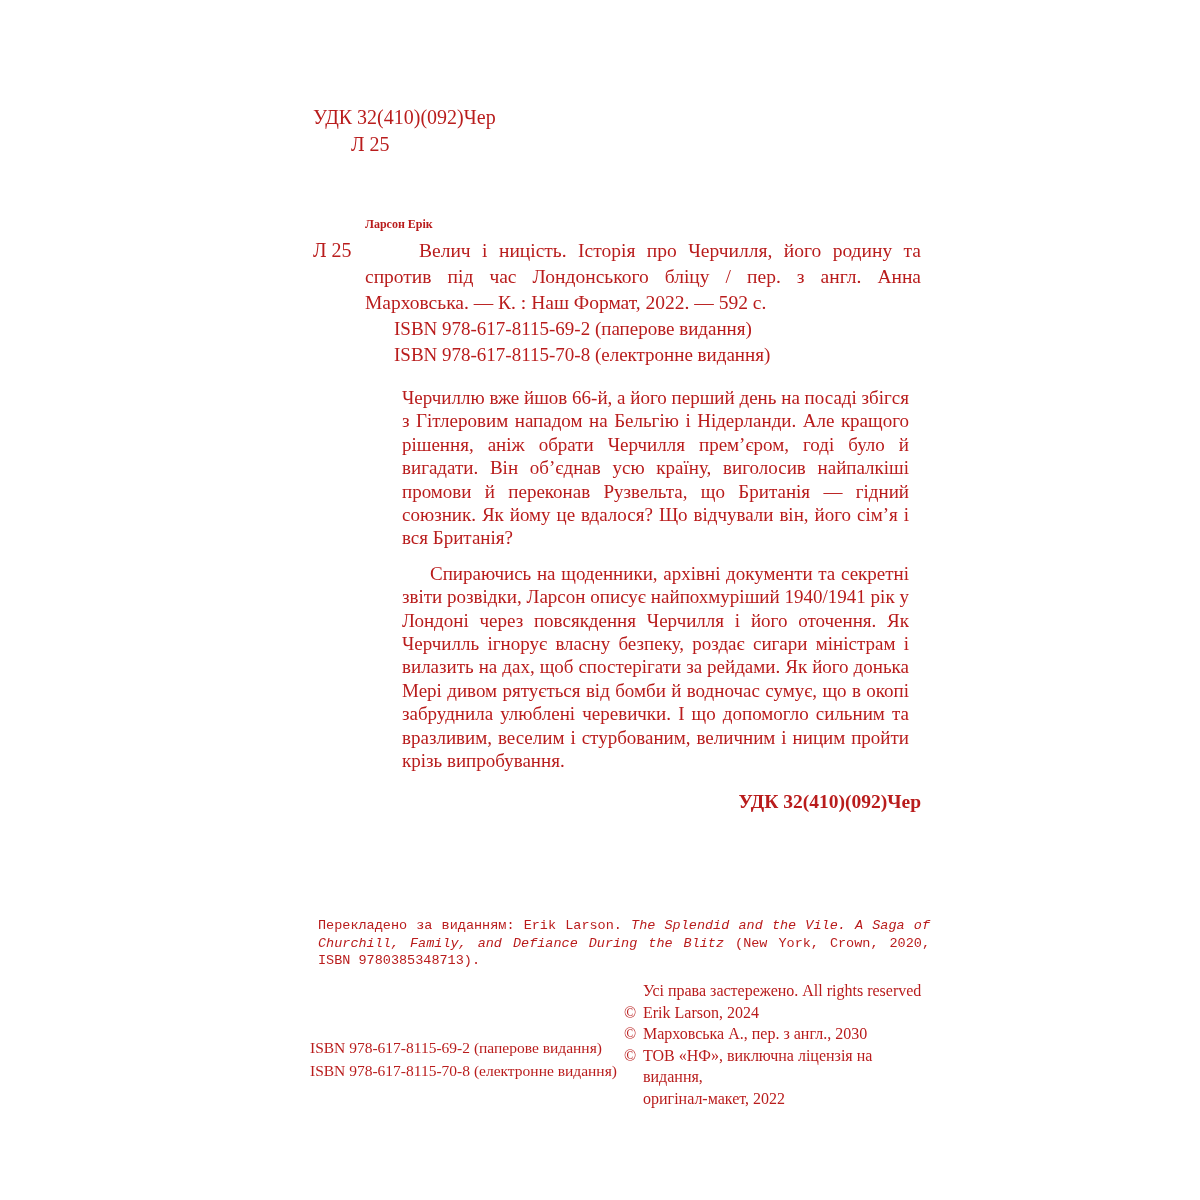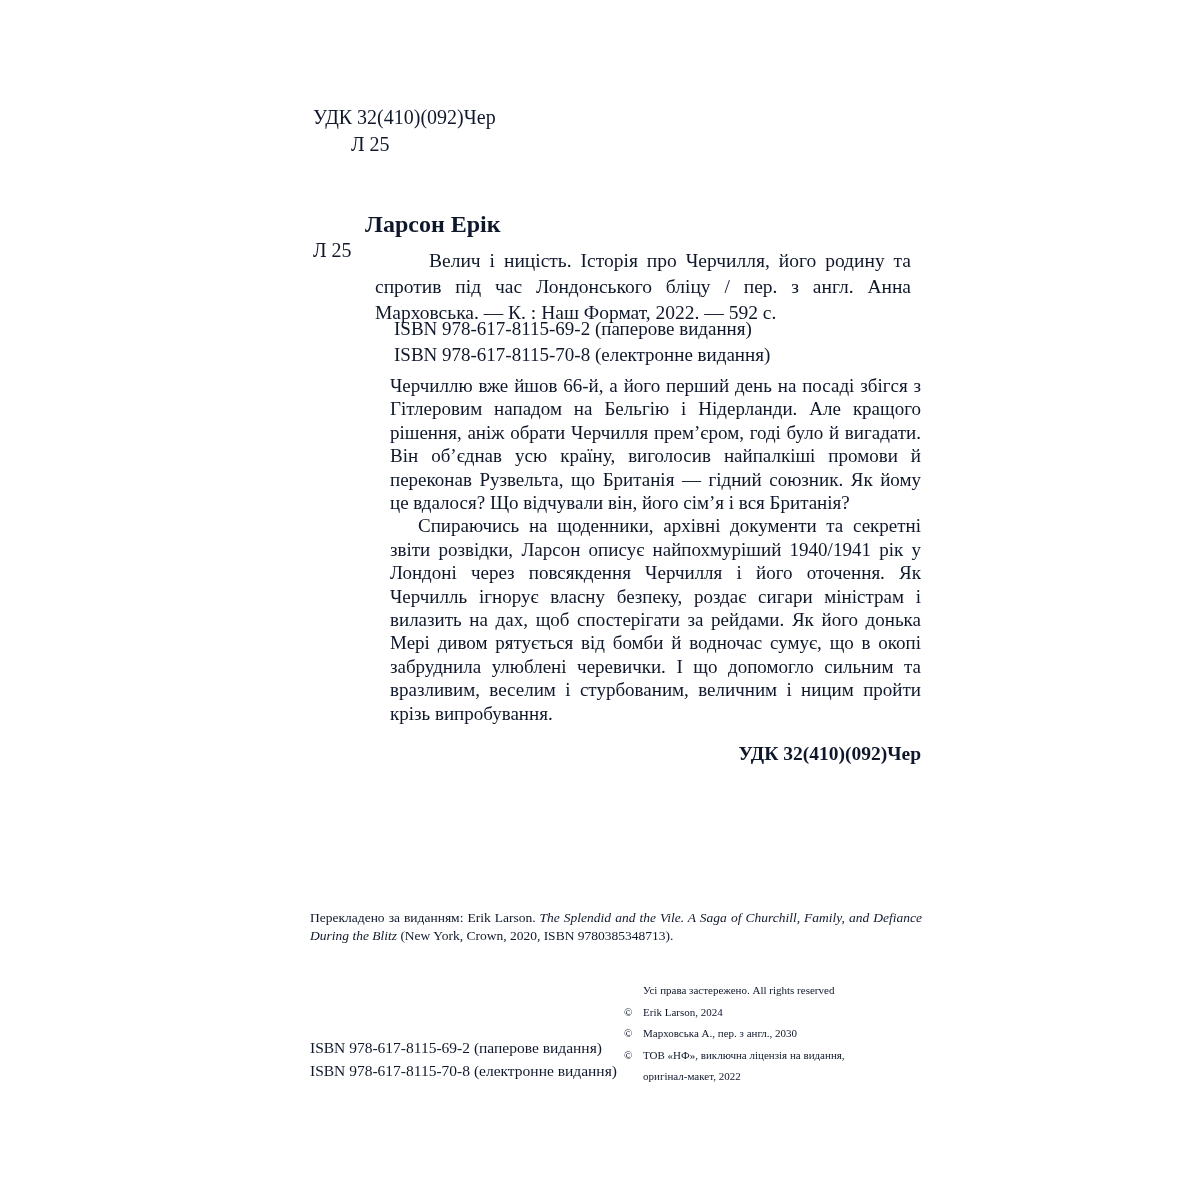--- a/index.html
+++ b/index.html
@@ -5,59 +5,59 @@
   html, body {
     margin: 0;
     padding: 0;
     background: #ffffff;
   }
   .page {
     position: relative;
     width: 1200px;
     height: 1200px;
     background: #ffffff;
-    color: #0f172a;
+    color: #b91c1c;
     font-family: "Liberation Serif", "DejaVu Serif", serif;
     overflow: hidden;
   }
   
   .udk-top {
     position: absolute;
     left: 313px;
     top: 104px;
     font-size: 20px;
     line-height: 27px;
   }
   .udk-top .lcode {
     margin-left: 38px;
   }
   
   .author {
     position: absolute;
     left: 365px;
     top: 211px;
     width: 556px;
-    font-size: 24px;
+    font-size: 12px;
     font-weight: bold;
     line-height: 26px;
   }
   .desc-block {
     position: absolute;
     left: 365px;
     top: 238px;
     width: 556px;
   }
   .desc-block .lcode2 {
     position: absolute;
     left: -52px;
     top: 1px;
     font-size: 20px;
   }
   .desc-block .desc {
-    margin: 10px;
+    margin: 0;
     font-size: 19.5px;
     line-height: 26px;
     text-align: justify;
     text-indent: 54px;
   }
   .isbn-top {
     position: absolute;
     left: 394px;
     top: 316px;
     font-size: 19px;
@@ -66,57 +66,58 @@
   
   .annotation {
     position: absolute;
     left: 390px;
     top: 374px;
     width: 531px;
     font-size: 19px;
     line-height: 23.4px;
   }
   .annotation p {
-    margin: 0;
+    margin: 12px;
     text-align: justify;
   }
   .annotation .p2 {
     text-indent: 28px;
   }
   .udk-bottom {
     margin-top: 17px;
     font-size: 19.5px;
     font-weight: bold;
     text-align: right;
   }
   
   .trans-note {
     position: absolute;
     left: 310px;
     top: 909px;
     width: 612px;
-    margin: 0;
+    margin: 8px;
     font-size: 13.5px;
     line-height: 17.5px;
     text-align: justify;
+    font-family: Liberation Mono, monospace;
   }
   
   .bottom-left {
     position: absolute;
     left: 310px;
     top: 1036px;
     font-size: 15.5px;
     line-height: 23px;
   }
   .bottom-right {
     position: absolute;
     left: 624px;
     top: 980px;
     width: 302px;
-    font-size: 11px;
+    font-size: 16px;
     line-height: 21.5px;
   }
   .bottom-right .rights {
     padding-left: 19px;
   }
   .bottom-right .c-line {
     position: relative;
     padding-left: 19px;
   }
   .bottom-right .c-line .sym {

